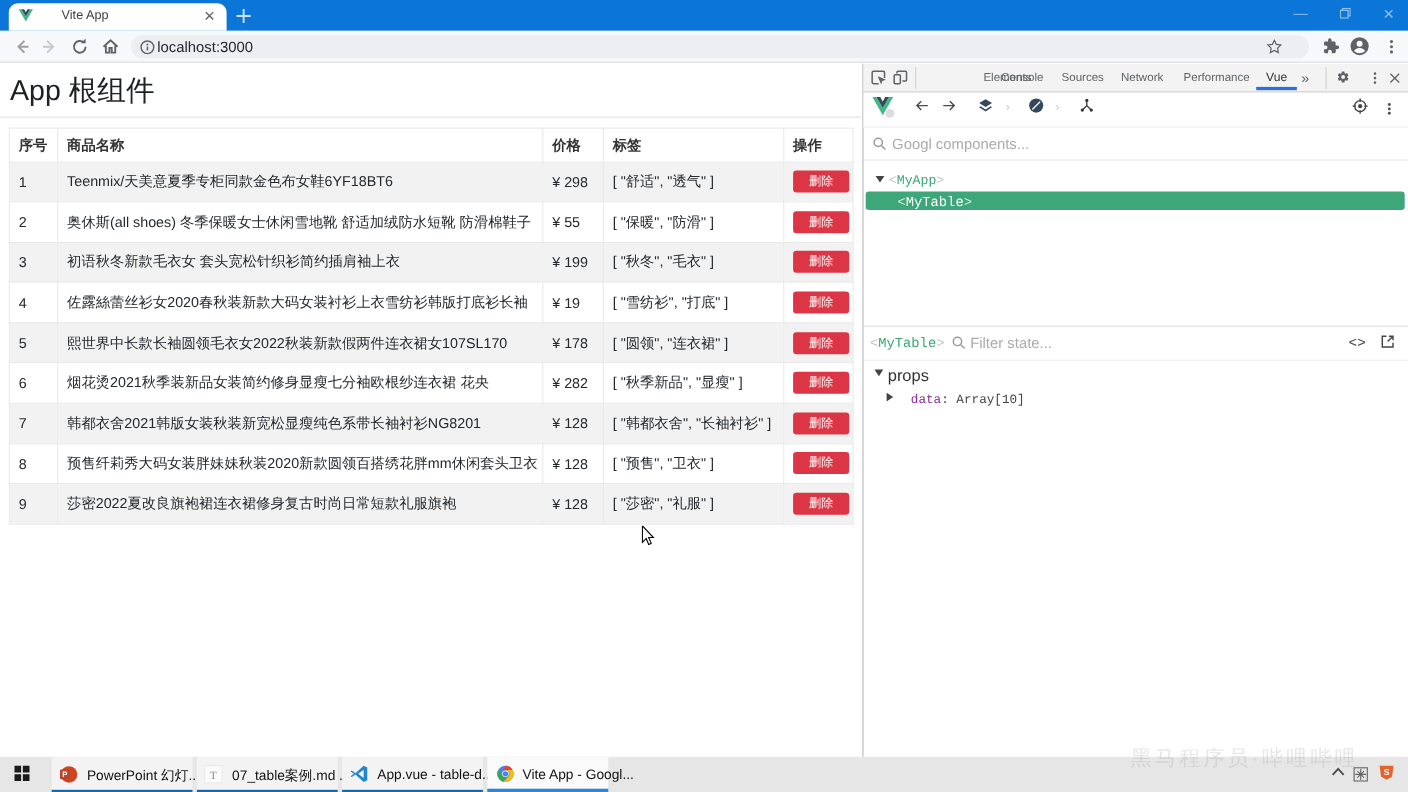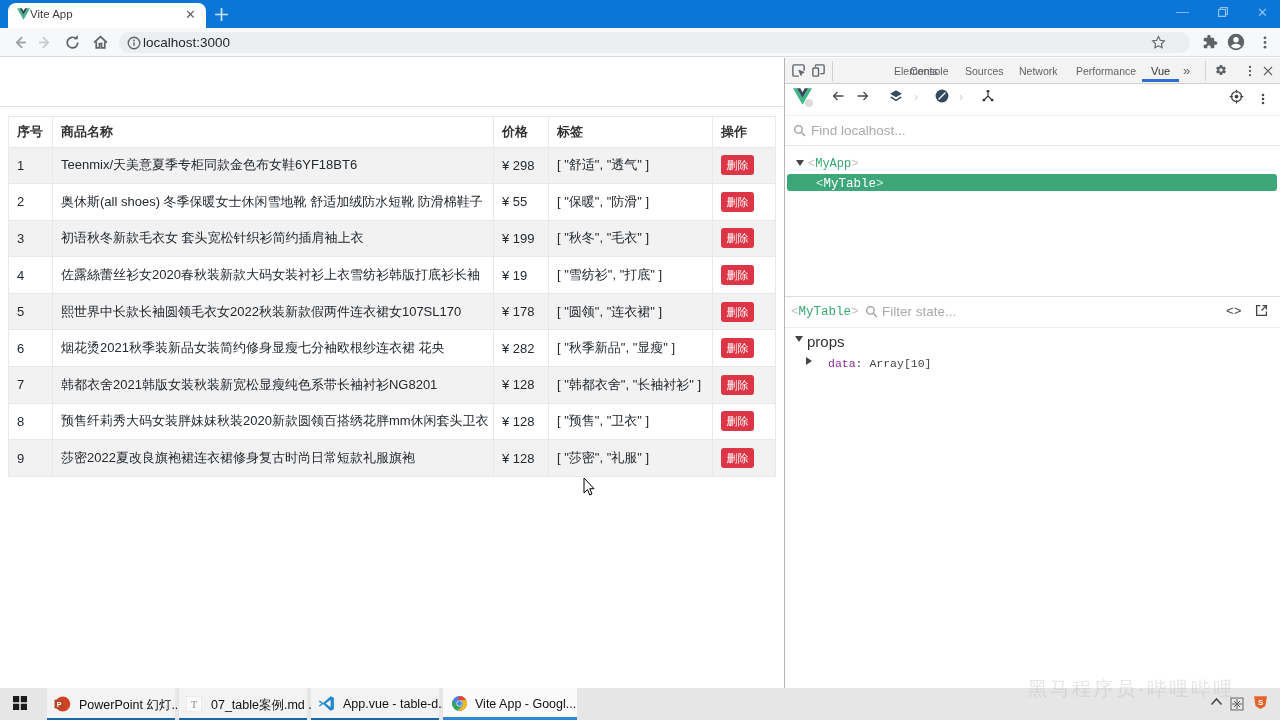--- a/index.html
+++ b/index.html
@@ -4,42 +4,42 @@
 <style>
   * { margin:0; padding:0; box-sizing:border-box; }
   html,body { width:1280px; height:720px; overflow:hidden; }
   body { font-family:"Liberation Sans", sans-serif; position:relative; background:#fff; }
   .abs { position:absolute; }
 
   
   .titlebar { left:0; top:0; width:1280px; height:28px; background:#0b76d8; }
   .tab { left:8px; top:3px; width:198px; height:25px; background:#fff; border-radius:8px 8px 0 0; }
   .tab-fav { left:17px; top:8px; width:13px; height:12px; }
-  .tab-title { left:30px; top:8px; font-size:11.5px; color:#3c4043;text-align:right; }
+  .tab-title { left:56px; top:8px; font-size:11.5px; color:#3c4043;text-align:right; }
   .tab-x { left:183px; top:7px; width:15px; height:15px; color:#5f6368; font-size:13px; line-height:15px; text-align:center; }
   .newtab { left:214px; top:7px; width:15px; height:15px; }
   .wbtn { color:#8fc1f2; font-size:13px; }
 
   
   .toolbar { left:0; top:28px; width:1280px; height:29px; background:#f7f8f9; border-bottom:1px solid #d7dce1; }
   .navic { top:34px; width:17px; height:17px; }
   .omnibox { left:119px; top:32px; width:1071px; height:21px; background:#eceef1; border-radius:11px; }
   .url { left:143px; top:35px; font-size:13.5px; color:#24272c; }
 
   
   .page { left:0; top:58px; width:783px; height:630px; background:#fff; overflow:hidden; }
   .h1 { left:9px; top:7px; font-size:26px; color:#1d2024; letter-spacing:0px; }
   .hr { left:0px; top:48px; width:783px; height:1px; background:#e2e2e2; }
   table.goods { position:absolute; left:8px; top:58px; width:767px; border-collapse:collapse; table-layout:fixed; font-size:13px; color:#24292e; }
   table.goods th, table.goods td { border:1px solid #e9e9e9; font-weight:normal; text-align:left; padding:0 0 0 8px; overflow:hidden; white-space:nowrap; }
   table.goods th { height:30.5px; font-weight:bold; color:#333; font-size:13px; }
   table.goods td { height:36.6px; }
   table.goods tr.odd { background:#f2f2f2; }
   .c1 { width:44px; } .c2 { width:441px; } .c3 { width:55px; } .c4 { width:164px; } .c5 { width:63px; }
-  .del { display:inline-block; width:33px; height:20px; background:#dc3545; border-radius:3px; color:#fff; font-size:11px; line-height:20px; text-align:center; }
+  .del { display:inline-block; width:51px; height:20px; background:#dc3545; border-radius:3px; color:#fff; font-size:11px; line-height:20px; text-align:center; }
 
   
   .dt { left:784px; top:58px; width:496px; height:630px; background:#fff; border-left:1px solid #b5b5b5; }
   .dtbar { left:0; top:0; width:496px; height:26px; background:#f3f3f3; border-bottom:1px solid #d0d0d0; }
   .dttab { position:absolute; top:7px; font-size:10.5px; color:#5f6368; }
   .vuetool { left:0; top:27px; width:496px; height:31px; background:#fff; border-bottom:1px solid #eee; }
   .findrow { left:0; top:58px; width:496px; height:30px; border-bottom:1px solid #e8e8e8; }
   .mono { font-family:"Liberation Mono", monospace; }
   .greenbar { left:2px; top:116px; width:490px; height:17px; background:#3da77a; border-radius:3px; }
   .split { left:0; top:238px; width:496px; height:1px; background:#ddd; }
@@ -107,20 +107,21 @@
     <circle cx="12" cy="9" r="3.6" fill="#fff"></circle>
     <path d="M12 14.2c-3.2 0-6 1.6-6.6 3.9a11 11 0 0 0 13.2 0c-.6-2.3-3.4-3.9-6.6-3.9z" fill="#fff"></path>
   </svg>
 <svg class="abs" style="left:1258px; top:35px;" width="14" height="15" viewBox="0 0 24 24">
     <circle cx="12" cy="4" r="2.4" fill="#5f6368"></circle>
     <circle cx="12" cy="12" r="2.4" fill="#5f6368"></circle>
     <circle cx="12" cy="20" r="2.4" fill="#5f6368"></circle>
   </svg>
 
 <div class="abs page">
+  <div class="abs h1">App 根组件</div>
   <div class="abs hr"></div>
   <table class="goods">
     <tbody>
         <tr>
           <th class="c1">序号</th>
           <th class="c2">商品名称</th>
           <th class="c3">价格</th>
           <th class="c4">标签</th>
           <th class="c5">操作</th>
         </tr>
@@ -264,21 +265,21 @@
       <circle cx="12" cy="4" r="2.6" fill="#4a4a4a"></circle>
       <circle cx="12" cy="12" r="2.6" fill="#4a4a4a"></circle>
       <circle cx="12" cy="20" r="2.6" fill="#4a4a4a"></circle>
     </svg>
 
   <div class="abs findrow"></div>
   <svg class="abs" style="left:8px; top:66px;" width="13" height="13" viewBox="0 0 24 24">
       <circle cx="10" cy="10" r="7" fill="none" stroke="#999" stroke-width="2.4"></circle>
       <path d="M15.5 15.5L22 22" stroke="#999" stroke-width="2.4"></path>
     </svg>
-  <div class="abs" style="left:26px; top:65px; color:#aaa; font-size:13.5px;">Find localhost...</div>
+  <div class="abs" style="left:26px; top:65px; color:#aaa; font-size:13.5px;">Googl components...</div>
 
   <div class="abs" style="left:11px; top:102px; width:0; height:0; border-left:4.5px solid transparent; border-right:4.5px solid transparent; border-top:6px solid #444;"></div>
   <div class="abs mono" style="left:23px; top:99px; font-size:12px; color:#3aa873;"><span style="color:#c0c6c3;">&lt;</span>MyApp<span style="color:#c0c6c3;">&gt;</span></div>
   <div class="abs greenbar"></div>
   <div class="abs mono" style="left:31px; top:119px; font-size:12.5px; color:#fff;"><span style="color:#cdeede;">&lt;</span>MyTable<span style="color:#cdeede;">&gt;</span></div>
 
   <div class="abs split"></div>
   <div class="abs panehead"></div>
   <div class="abs mono" style="left:6px; top:247px; font-size:12.5px; color:#3aa873;"><span style="color:#c0c6c3;">&lt;</span>MyTable<span style="color:#c0c6c3;">&gt;</span></div>
   <svg class="abs" style="left:80px; top:247px;" width="13" height="13" viewBox="0 0 24 24">
@@ -304,21 +305,21 @@
   </svg>
 <div class="abs tbtn" style="left:47px; width:128px;">
     <span class="tlabel">PowerPoint 幻灯...</span>
   </div>
 <div class="abs tbtn" style="left:179px; width:128px;">
     <span class="tlabel">07_table案例.md ...</span>
   </div>
 <div class="abs tbtn" style="left:311px; width:128px;">
     <span class="tlabel">App.vue - table-d...</span>
   </div>
-<div class="abs tbtn active" style="left:443px; width:134px;">
+<div class="abs tbtn active" style="left:443px; width:110px;">
     <span class="tlabel">Vite App - Googl...</span>
   </div>
 
 <svg class="abs" style="left:53px; top:695px;" width="18" height="18" viewBox="0 0 24 24">
     <circle cx="13" cy="12" r="10" fill="#d04423"></circle>
     <rect x="2" y="6" width="12" height="12" rx="1.5" fill="#b7472a"></rect>
     <text x="8" y="15.5" font-size="9.5" fill="#fff" text-anchor="middle" font-weight="bold" font-family="Liberation Sans">P</text>
   </svg>
 <svg class="abs" style="left:186px; top:696px;" width="16" height="16" viewBox="0 0 16 16">
     <rect width="16" height="16" fill="#fbfbfb" stroke="#ddd"></rect>

